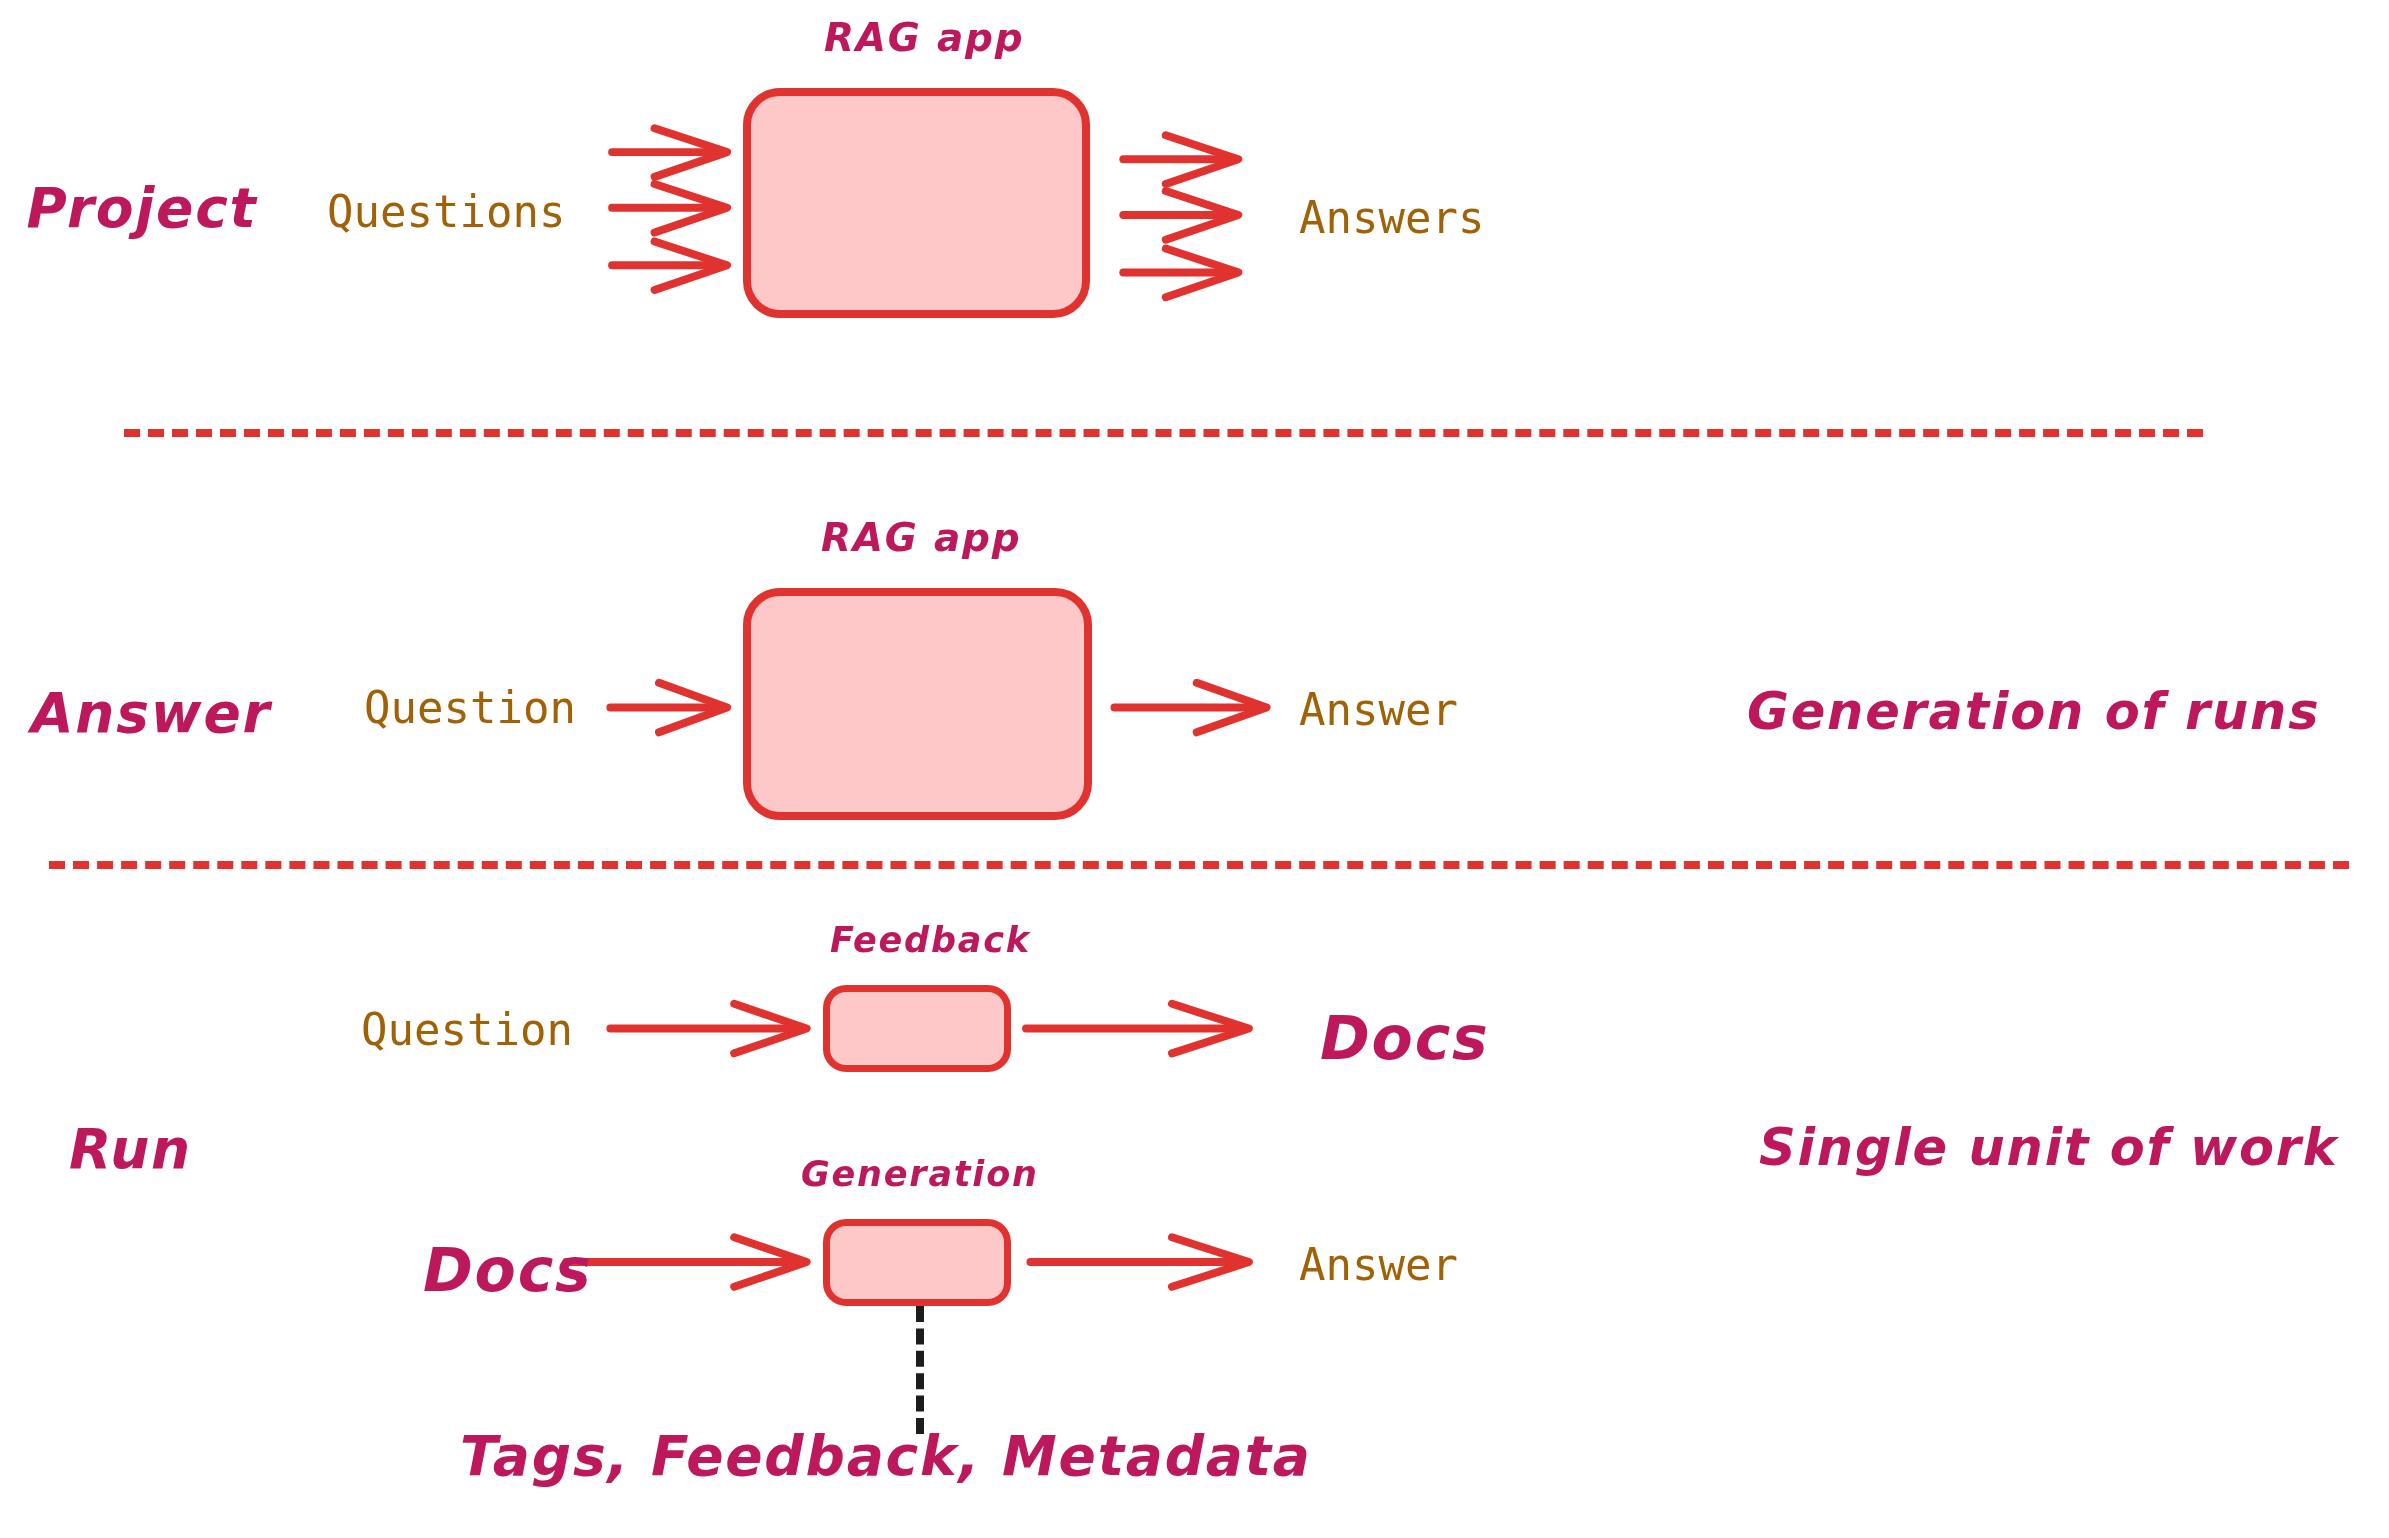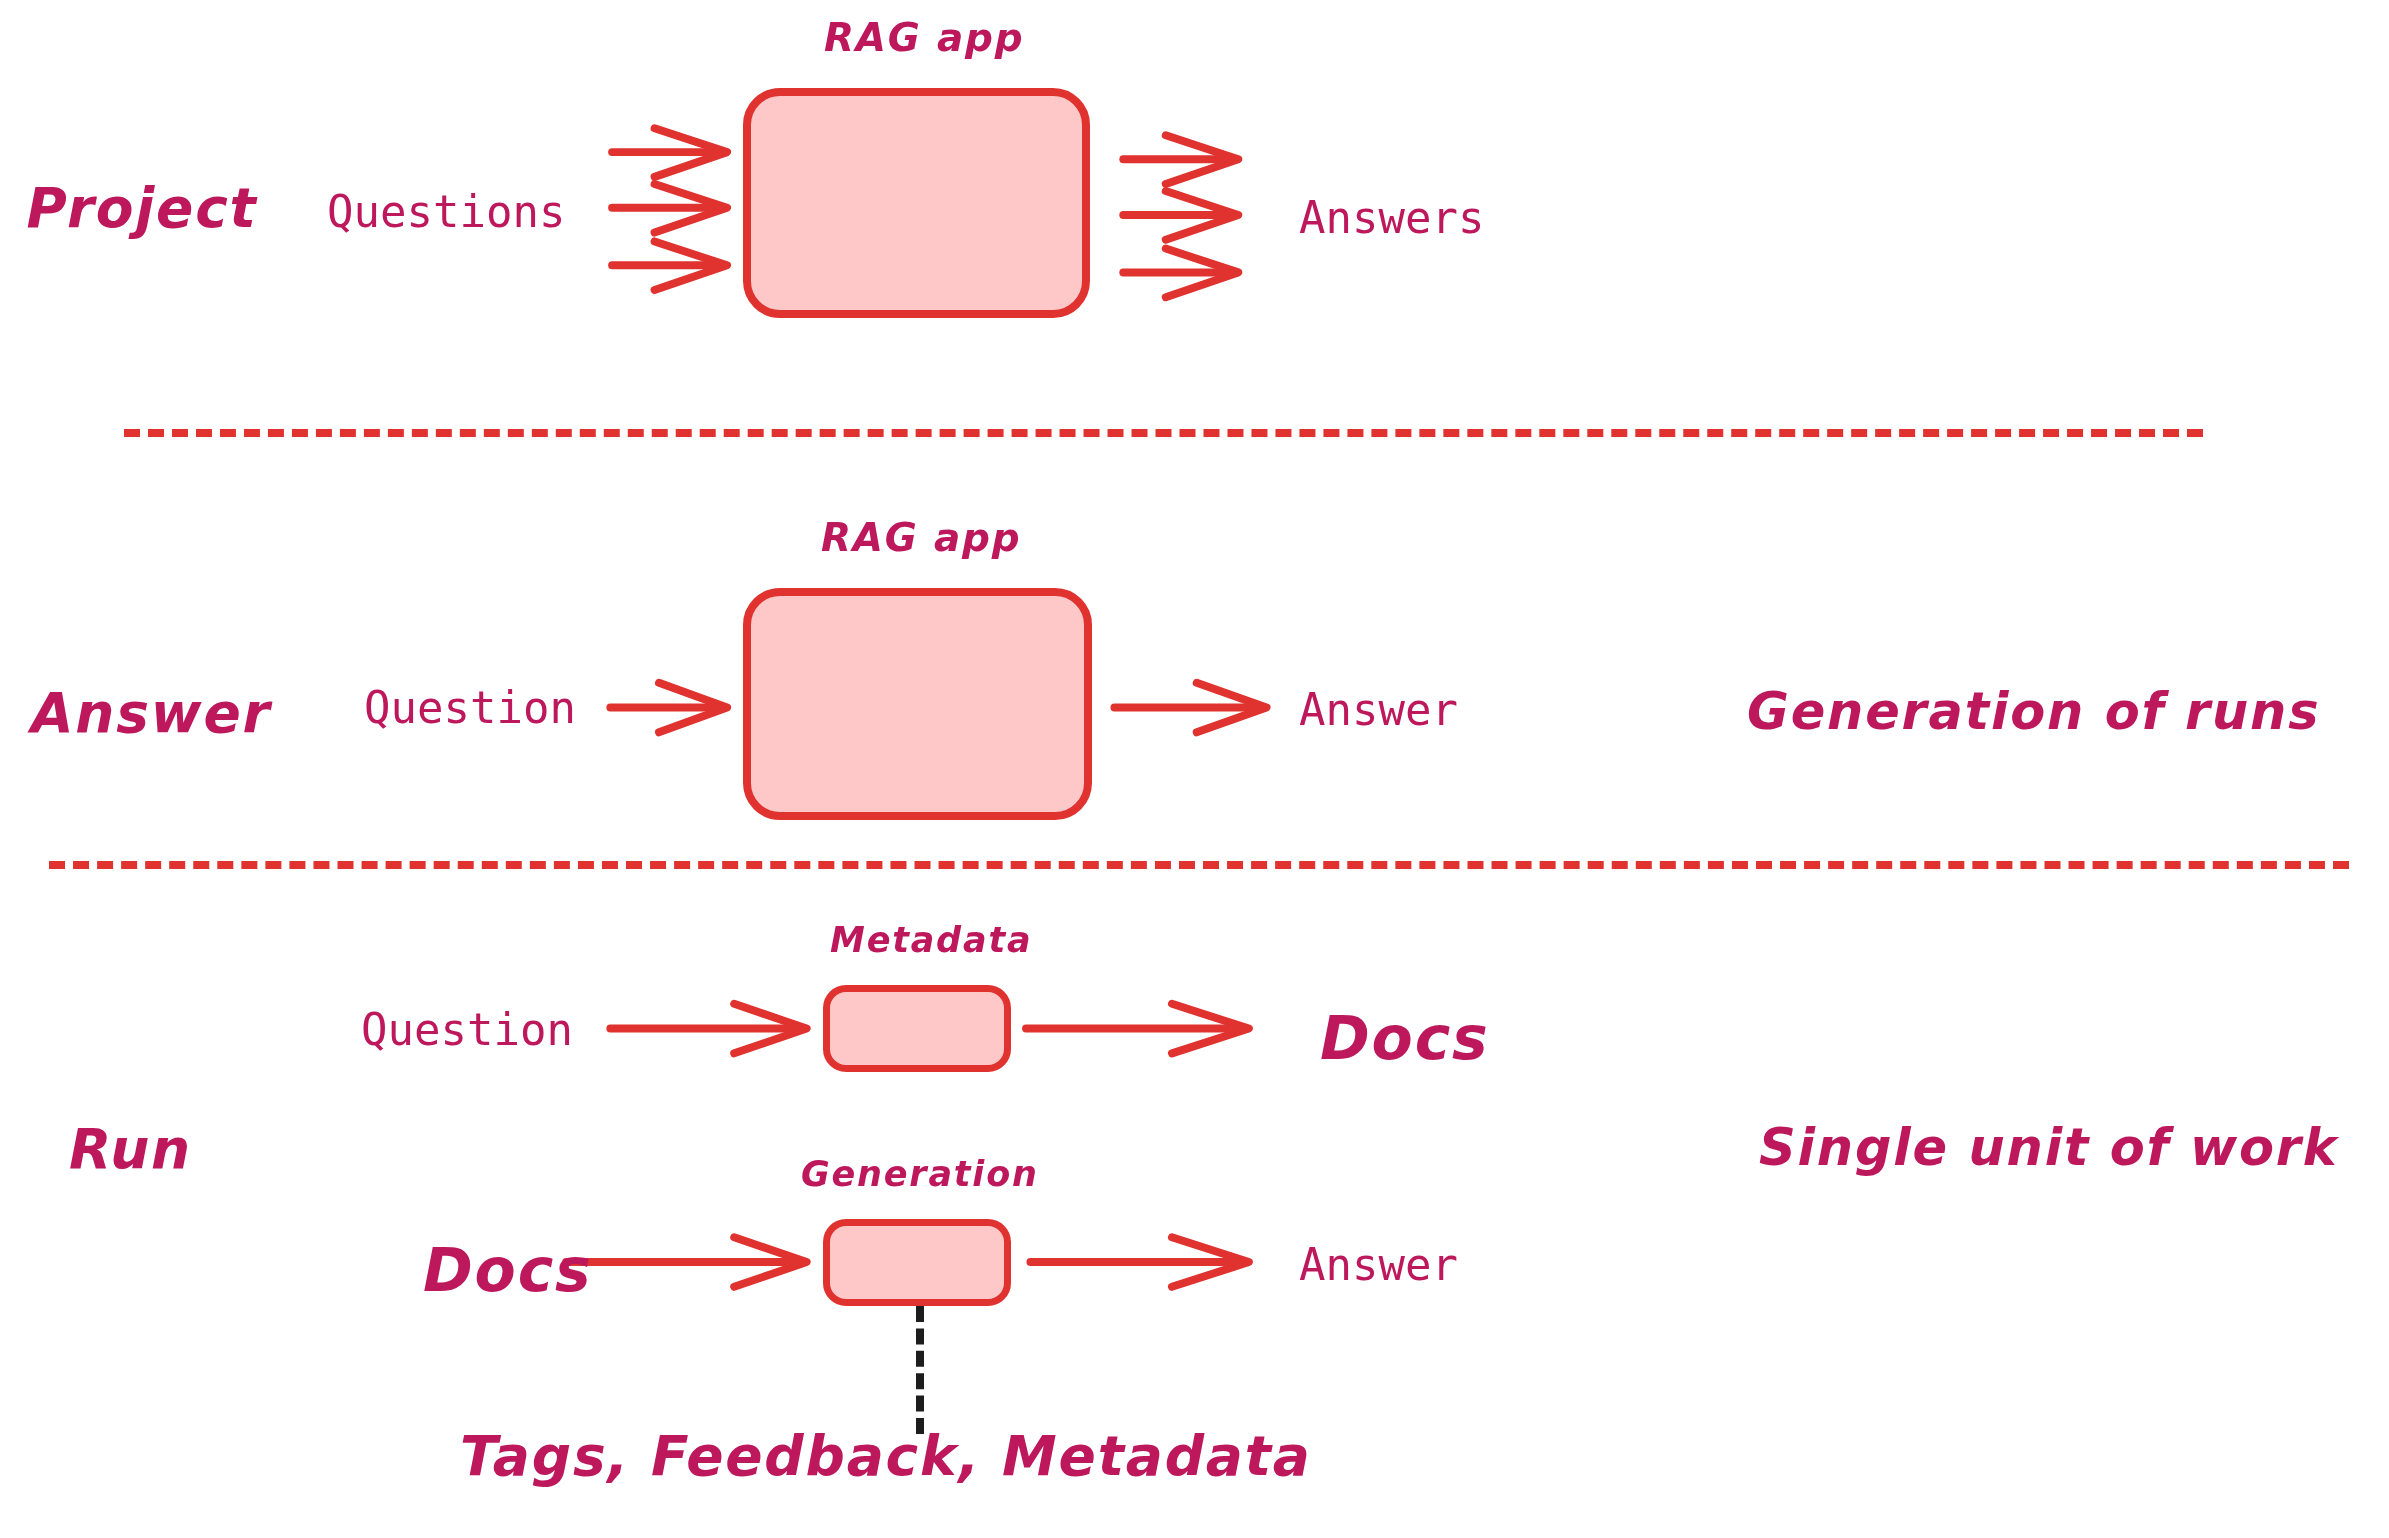--- a/index.html
+++ b/index.html
@@ -23,21 +23,21 @@
     font-family: "DejaVu Sans", sans-serif;
     font-weight: 700;
     font-style: italic;
     letter-spacing: 1.8px;
     white-space: nowrap;
     line-height: 1;
     transform-origin: left center;
   }
   .mono {
     position: absolute;
-    color: #be185d;
+    color: #a16207;
     font-family: "DejaVu Sans Mono", monospace;
     font-weight: 400;
     white-space: nowrap;
     line-height: 1;
   }
 
   
   .row-label { font-size: 55px; }
   
   .row-desc  { font-size: 51px; }
@@ -150,21 +150,21 @@
   <div class="pbox" style="left:743px; top:588px; width:349px; height:232px;"></div>
 
   <div class="mono io-mono" style="left:1299px; top:688px;">Answer</div>
 
   <div class="hand row-desc" style="left:1747px; top:686px;">Generation of runs</div>
 
   <div class="hand row-label" style="left:69px; top:1122px;">Run</div>
 
   <div class="mono io-mono" style="left:361px; top:1008px;">Question</div>
 
-  <div class="hand box-cap-sm" style="left:830px; top:923px;">Metadata</div>
+  <div class="hand box-cap-sm" style="left:830px; top:923px;">Feedback</div>
 
   <div class="pbox small" style="left:823px; top:985px; width:188px; height:87px;"></div>
 
   <div class="hand io-hand" style="left:1320px; top:1008px;">Docs</div>
 
   <div class="hand io-hand" style="left:423px; top:1240px;">Docs</div>
 
   <div class="hand box-cap-sm" style="left:801px; top:1157px;">Generation</div>
 
   <div class="pbox small" style="left:823px; top:1219px; width:188px; height:87px;"></div>

